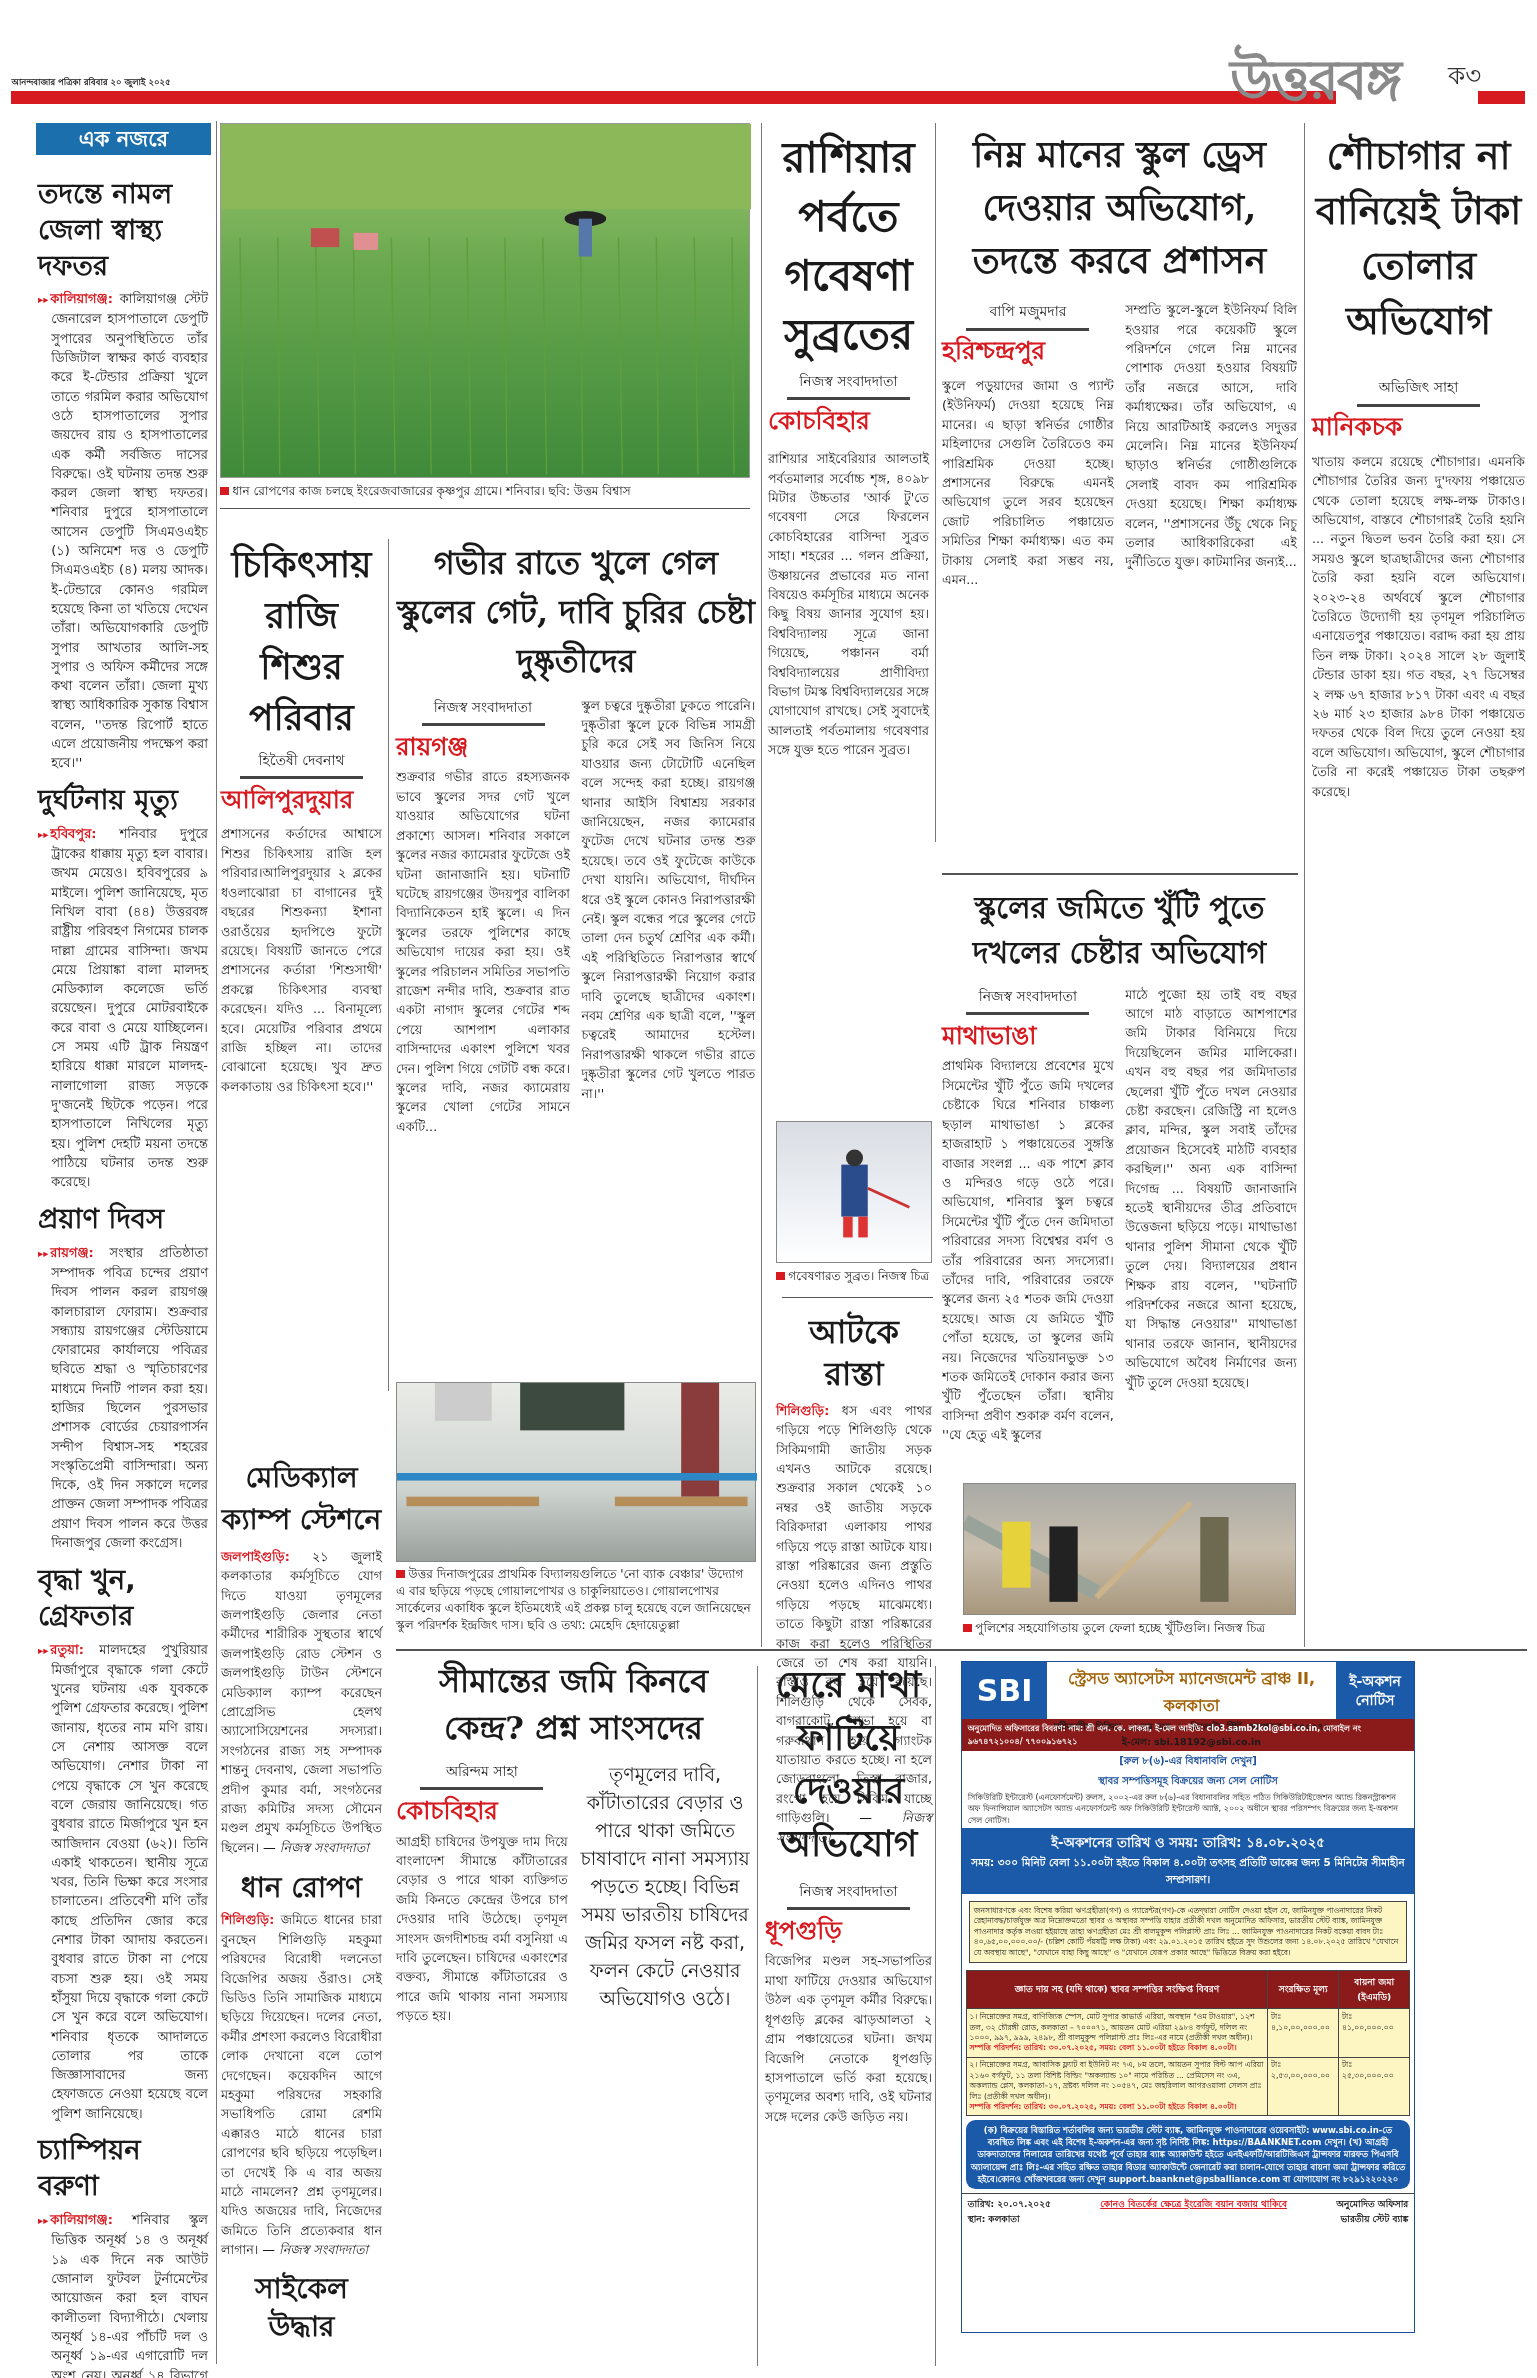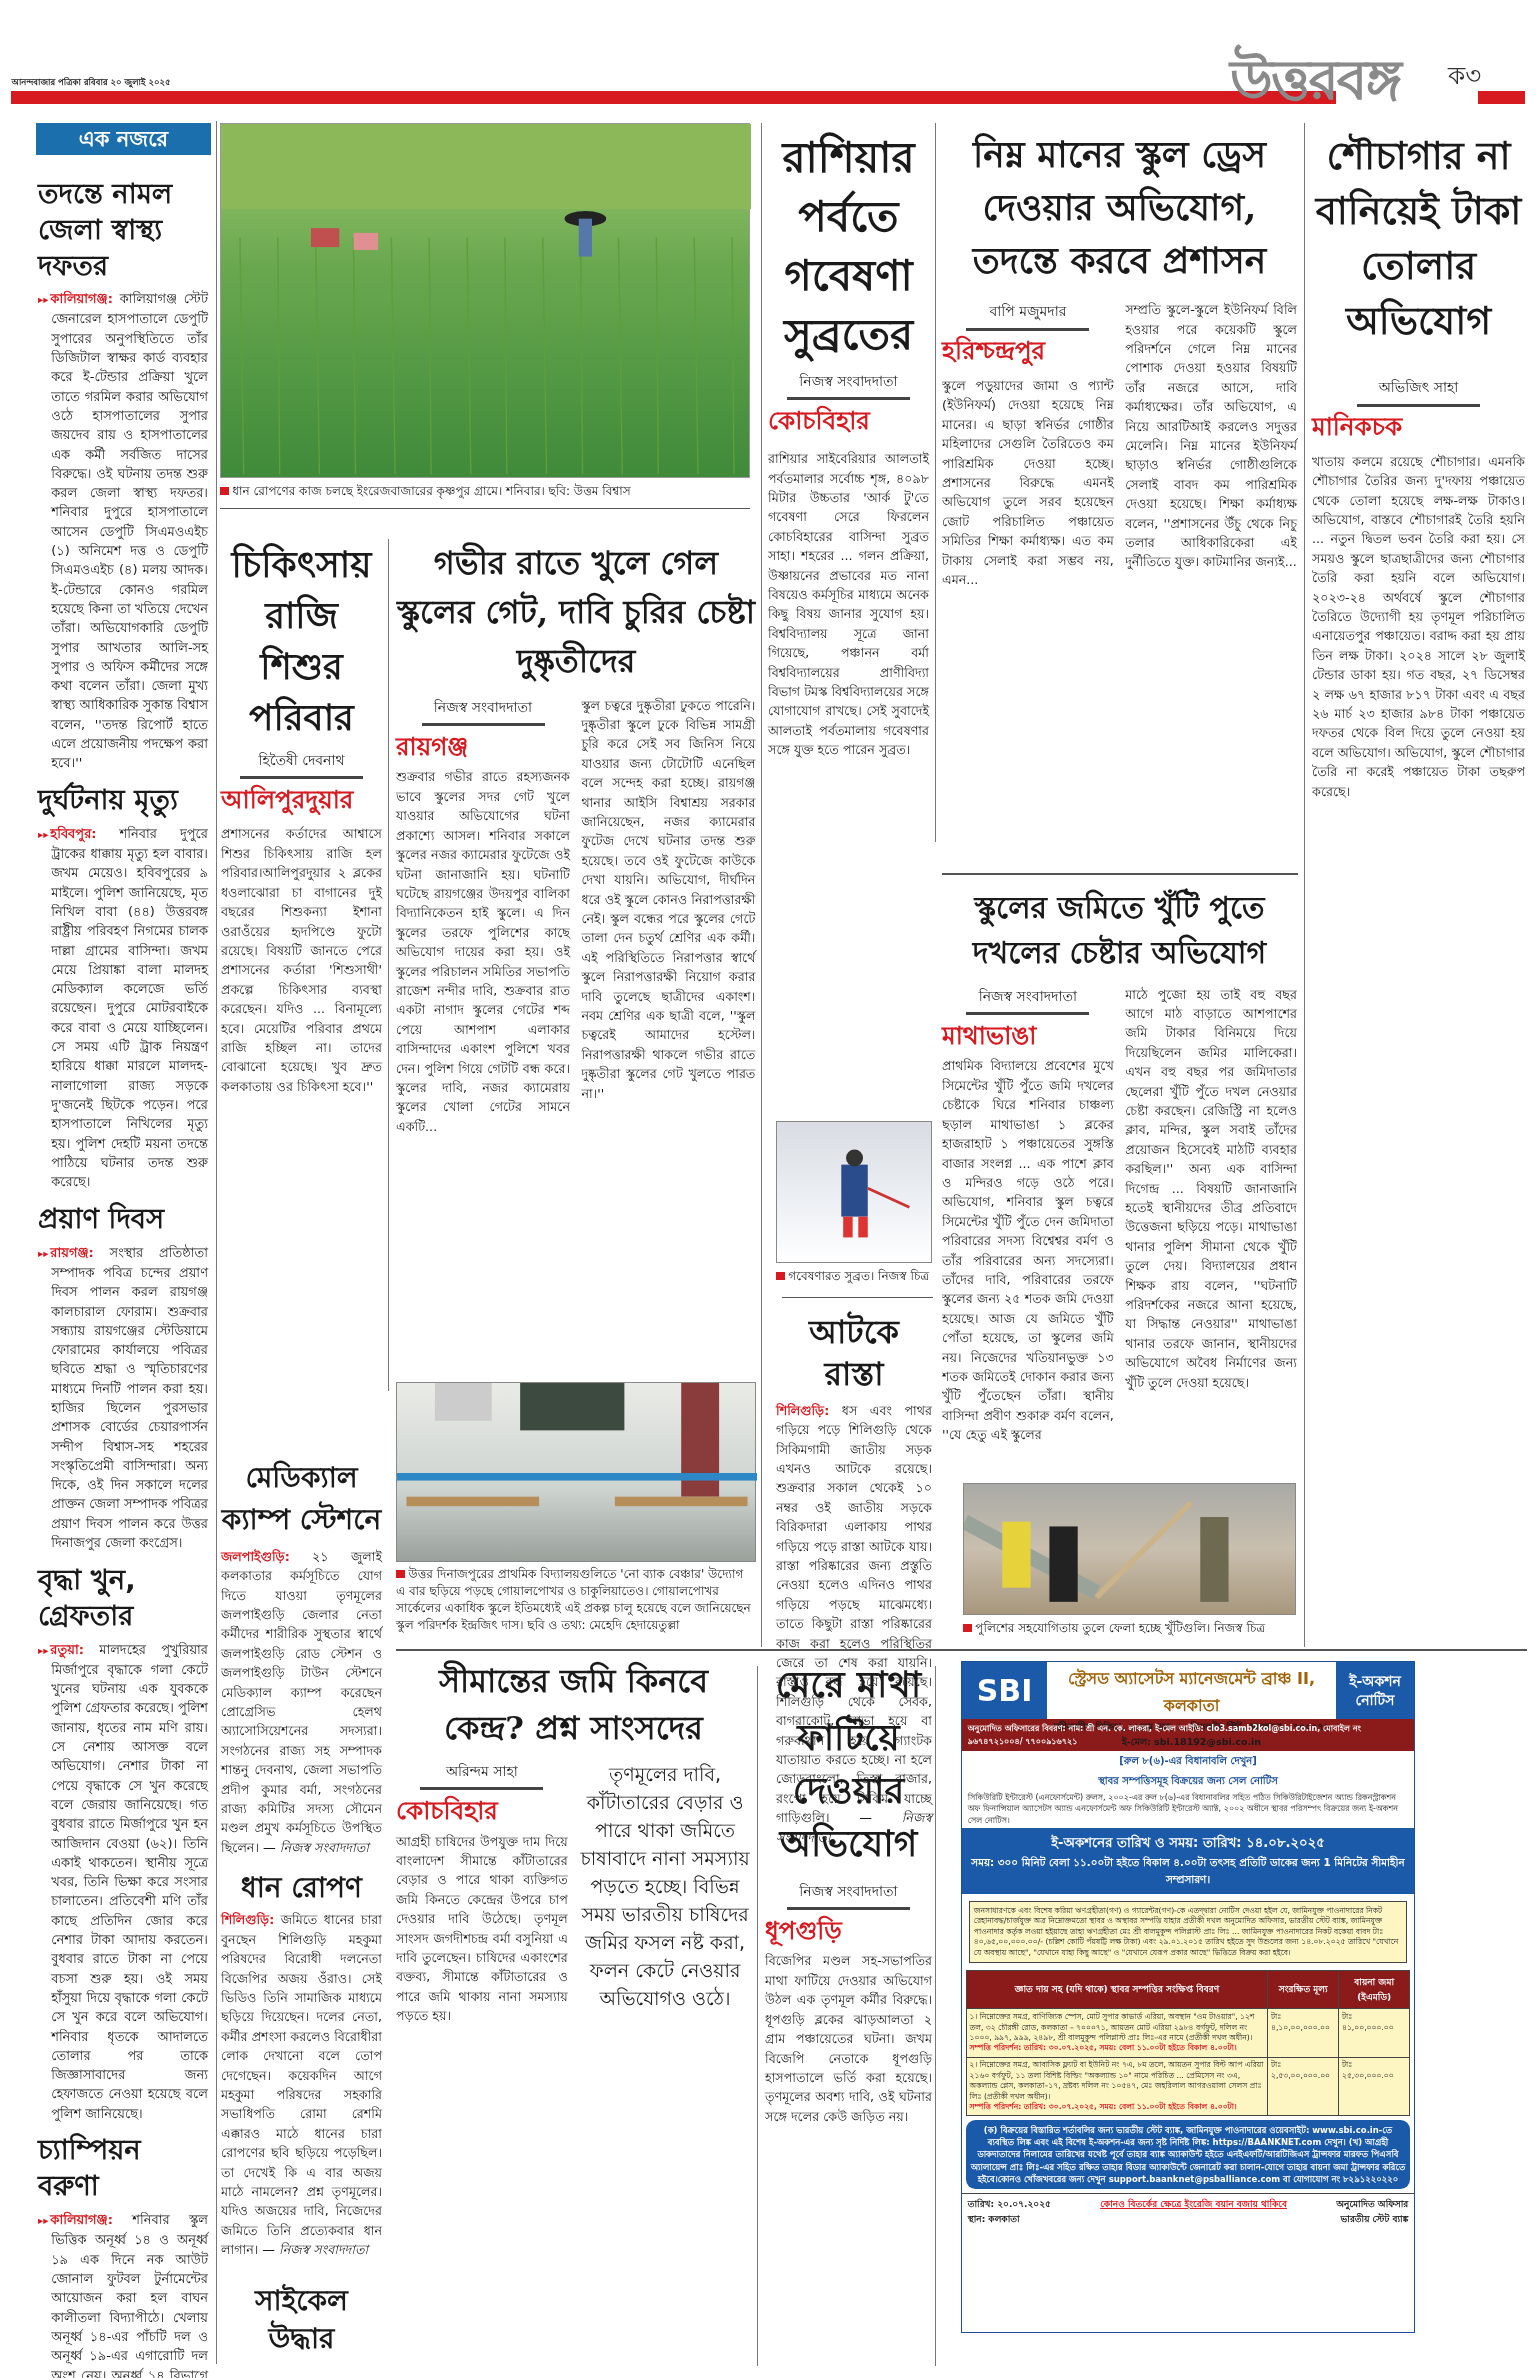--- a/index.html
+++ b/index.html
@@ -167,21 +167,21 @@
   <div class="dateline">আলিপুরদুয়ার</div>
   <div class="body" style="margin-top:9.5px">প্রশাসনের কর্তাদের আশ্বাসে শিশুর চিকিৎসায় রাজি হল পরিবার।আলিপুরদুয়ার ২ ব্লকের ধওলাঝোরা চা বাগানের দুই বছরের শিশুকন্যা ইশানা ওরাওঁয়ের হৃদপিণ্ডে ফুটো রয়েছে। বিষয়টি জানতে পেরে প্রশাসনের কর্তারা 'শিশুসাথী' প্রকল্পে চিকিৎসার ব্যবস্থা করেছেন। যদিও ... বিনামূল্যে হবে। মেয়েটির পরিবার প্রথমে রাজি হচ্ছিল না। তাদের বোঝানো হয়েছে। খুব দ্রুত কলকাতায় ওর চিকিৎসা হবে।''</div>
 </div>
 <div class="abs vline" style="left:388px;top:539px;height:852px"></div>
 
 <div class="abs" style="left:221px;top:1457px;width:161px">
   <div class="hl" style="font-size:28px;line-height:42px">মেডিক্যাল ক্যাম্প স্টেশনে</div>
   <div class="body" style="margin-top:5.7px"><span class="red">জলপাইগুড়ি:</span> <span>২১ জুলাই কলকাতার কর্মসূচিতে যোগ দিতে যাওয়া তৃণমূলের জলপাইগুড়ি জেলার নেতা কর্মীদের শারীরিক সুস্থতার স্বার্থে জলপাইগুড়ি রোড স্টেশন ও জলপাইগুড়ি টাউন স্টেশনে মেডিক্যাল ক্যাম্প করেছেন প্রোগ্রেসিভ হেলথ অ্যাসোসিয়েশনের সদস্যরা। সংগঠনের রাজ্য সহ সম্পাদক শান্তনু দেবনাথ, জেলা সভাপতি প্রদীপ কুমার বর্মা, সংগঠনের রাজ্য কমিটির সদস্য সৌমেন মণ্ডল প্রমুখ কর্মসূচিতে উপস্থিত ছিলেন।</span> <i>— নিজস্ব সংবাদদাতা</i></div>
   <div class="hl" style="font-size:28px;line-height:38px;margin-top:11.4px">ধান রোপণ</div>
   <div class="body" style="margin-top:3.8px"><span class="red">শিলিগুড়ি:</span> <span>জমিতে ধানের চারা বুনছেন শিলিগুড়ি মহকুমা পরিষদের বিরোধী দলনেতা বিজেপির অজয় ওঁরাও। সেই ভিডিও তিনি সামাজিক মাধ্যমে ছড়িয়ে দিয়েছেন। দলের নেতা, কর্মীর প্রশংসা করলেও বিরোধীরা লোক দেখানো বলে তোপ দেগেছেন। কয়েকদিন আগে মহকুমা পরিষদের সহকারি সভাধিপতি রোমা রেশমি এক্কারও মাঠে ধানের চারা রোপণের ছবি ছড়িয়ে পড়েছিল। তা দেখেই কি এ বার অজয় মাঠে নামলেন? প্রশ্ন তৃণমূলের। যদিও অজয়ের দাবি, নিজেদের জমিতে তিনি প্রত্যেকবার ধান লাগান।</span> <i>— নিজস্ব সংবাদদাতা</i></div>
-  <div class="hl" style="font-size:28px;line-height:38px;margin-top:22px">সাইকেল উদ্ধার</div>
+  <div class="hl" style="font-size:28px;line-height:38px;margin-top:10px">সাইকেল উদ্ধার</div>
 
 </div>
 
 <div class="abs" style="left:396px;top:539px;width:360px">
   <div class="hl" style="font-size:32px;line-height:49px">গভীর রাতে খুলে গেল স্কুলের গেট, দাবি চুরির চেষ্টা দুষ্কৃতীদের</div>
   <div style="display:flex;gap:11.4px;margin-top:9.5px">
     <div style="width:174px">
       <div class="byline">নিজস্ব সংবাদদাতা</div>
       <div class="byline-rule"></div>
       <div class="dateline">রায়গঞ্জ</div>
@@ -263,21 +263,21 @@
       <div class="t2">ই-মেল: sbi.18192@sbi.co.in</div>
     </div>
     <div class="sbi-eauc">ই-অকশন নোটিস</div>
   </div>
   <div class="sbi-officer">অনুমোদিত অফিসারের বিবরণ: নাম: শ্রী এন. কে. লাকরা, ই-মেল আইডি: clo3.samb2kol@sbi.co.in, মোবাইল নং ৯৬৭৪৭২১০০৪/ ৭৭০০৯১৬৭২১</div>
   <div class="sbi-rule">[রুল ৮(৬)-এর বিধানাবলি দেখুন]</div>
   <div class="sbi-rule">স্থাবর সম্পত্তিসমূহ বিক্রয়ের জন্য সেল নোটিস</div>
   <div class="sbi-small">সিকিউরিটি ইন্টারেস্ট (এনফোর্সমেন্ট) রুলস, ২০০২-এর রুল ৮(৬)-এর বিধানাবলির সহিত পঠিত সিকিউরিটাইজেশন অ্যান্ড রিকনস্ট্রাকশন অফ ফিনান্সিয়াল অ্যাসেটস অ্যান্ড এনফোর্সমেন্ট অফ সিকিউরিটি ইন্টারেস্ট অ্যাক্ট, ২০০২ অধীনে স্থাবর পরিসম্পৎ বিক্রয়ের জন্য ই-অকশন সেল নোটিস।</div>
   <div class="sbi-date">
     <div class="d1">ই-অকশনের তারিখ ও সময়: তারিখ: ১৪.০৮.২০২৫</div>
-    <div class="d2">সময়: ৩০০ মিনিট বেলা ১১.০০টা হইতে বিকাল ৪.০০টা তৎসহ প্রতিটি ডাকের জন্য 1 মিনিটের সীমাহীন সম্প্রসারণ।</div>
+    <div class="d2">সময়: ৩০০ মিনিট বেলা ১১.০০টা হইতে বিকাল ৪.০০টা তৎসহ প্রতিটি ডাকের জন্য 5 মিনিটের সীমাহীন সম্প্রসারণ।</div>
   </div>
   <div class="sbi-yellow">জনসাধারণকে এবং বিশেষ করিয়া ঋণগ্রহীতা(গণ) ও গ্যারেন্টর(গণ)-কে এতদ্দ্বারা নোটিস দেওয়া হইল যে, জামিনযুক্ত পাওনাদারের নিকট রেহানাবদ্ধ/চার্জযুক্ত অত্র নিম্নোক্তমতো স্থাবর ও অস্থাবর সম্পত্তি যাহার প্রতীকী দখল অনুমোদিত অফিসার, ভারতীয় স্টেট ব্যাঙ্ক, জামিনযুক্ত পাওনাদার কর্তৃক লওয়া হইয়াছে তাহা ঋণগ্রহীতা মেঃ শ্রী বালমুকুন্দ পলিপ্লাস্ট প্রাঃ লিঃ ... জামিনযুক্ত পাওনাদারের নিকট বকেয়া বাবদ টাঃ ৪০,৬৫,০০,০০০.০০/- (চল্লিশ কোটি পঁয়ষট্টি লক্ষ টাকা) এবং ২৯.০১.২০১৫ তারিখ হইতে সুদ উশুলের জন্য ১৪.০৮.২০২৫ তারিখে "যেখানে যে অবস্থায় আছে", "যেখানে যাহা কিছু আছে" ও "যেখানে যেরূপ প্রকার আছে" ভিত্তিতে বিক্রয় করা হইবে।</div>
   <table class="sbi-table">
     <tbody>
         <tr>
       <th>জ্ঞাত দায় সহ (যদি থাকে) স্থাবর সম্পত্তির সংক্ষিপ্ত বিবরণ</th>
       <th style="width:71px">সংরক্ষিত মূল্য</th>
       <th style="width:71px">বায়না জমা (ইএমডি)</th>
     </tr>
     <tr>

